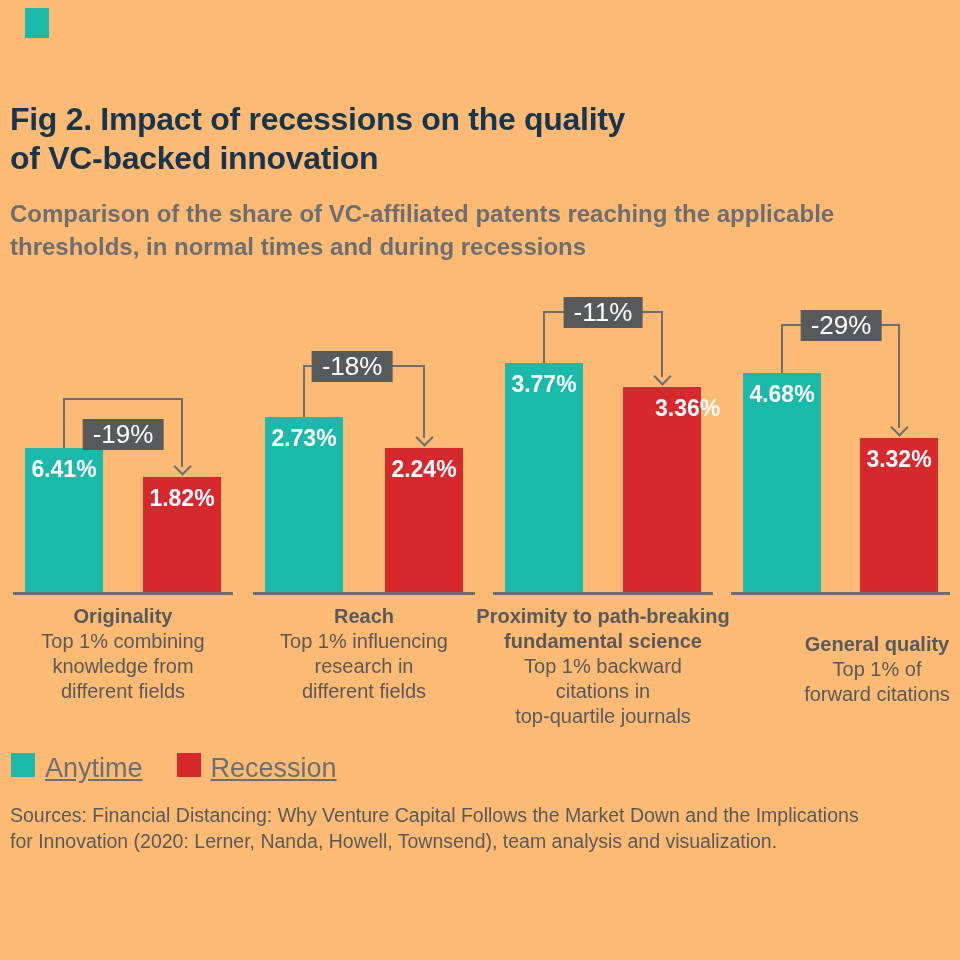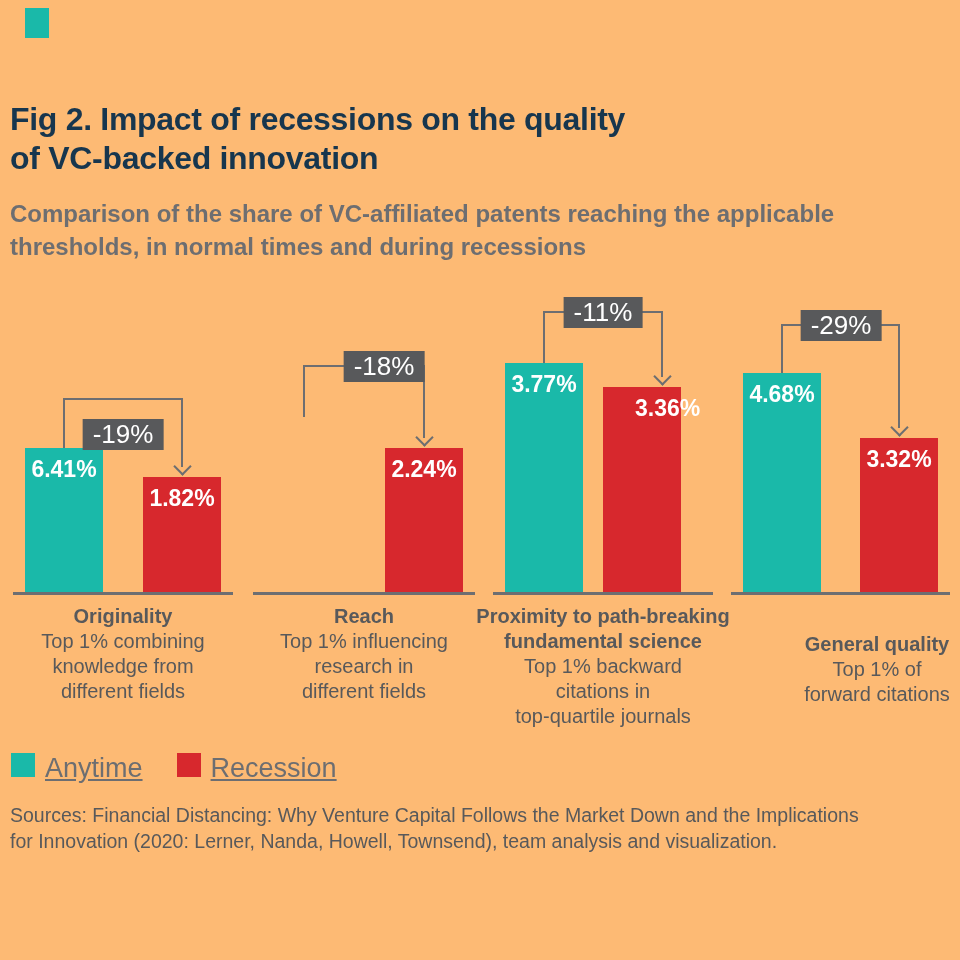--- a/index.html
+++ b/index.html
@@ -100,39 +100,42 @@
       <div class="vline" style="left: 181px; top: 398px; width: 2px; height: 69px;"></div>
       <div class="chev" style="left: 175.5px; top: 460px;"></div>
       <div class="badge" style="left: 123px; top: 384px; margin-top: 35px;">-19%</div>
       <div class="baseline" style="left: 13px; top: 592px; width: 220px;"></div>
       <div class="cat" style="left: 123px; top: 604px;">
         <div class="name">Originality</div>
         <div class="desc">Top 1% combining</div>
         <div class="desc">knowledge from</div>
         <div class="desc">different fields</div>
       </div>
+      <div class="bar anytime" style="left: 265px; top: 417px; width: 78px; height: 176px;">
+        <div class="val">2.73%</div>
+      </div>
       <div class="bar recession" style="left: 385px; top: 448px; width: 78px; height: 145px;">
         <div class="val">2.24%</div>
       </div>
       <div class="vline" style="left: 303px; top: 365px; width: 2px; height: 52px;"></div>
       <div class="hline" style="left: 304px; top: 365px; width: 120px; height: 2px;"></div>
       <div class="vline" style="left: 423px; top: 365px; width: 2px; height: 73px;"></div>
       <div class="chev" style="left: 417.5px; top: 431px;"></div>
-      <div class="badge" style="left: 384px; top: 351px;">-18%</div>
+      <div class="badge" style="left: 352px; top: 351px;">-18%</div>
       <div class="baseline" style="left: 253px; top: 592px; width: 222px;"></div>
       <div class="cat" style="left: 364px; top: 604px;">
         <div class="name">Reach</div>
         <div class="desc">Top 1% influencing</div>
         <div class="desc">research in</div>
         <div class="desc">different fields</div>
       </div>
       <div class="bar anytime" style="left: 505px; top: 363px; width: 78px; height: 230px;">
         <div class="val">3.77%</div>
       </div>
-      <div class="bar recession" style="left: 603px; top: 387px; width: 78px; height: 206px; padding-left: 32px;">
+      <div class="bar recession" style="left: 623px; top: 387px; width: 78px; height: 206px; padding-left: 32px;">
         <div class="val">3.36%</div>
       </div>
       <div class="vline" style="left: 543px; top: 311px; width: 2px; height: 52px;"></div>
       <div class="hline" style="left: 544px; top: 311px; width: 118px; height: 2px;"></div>
       <div class="vline" style="left: 661px; top: 311px; width: 2px; height: 66px;"></div>
       <div class="chev" style="left: 655.5px; top: 370px;"></div>
       <div class="badge" style="left: 603px; top: 297px;">-11%</div>
       <div class="baseline" style="left: 493px; top: 592px; width: 220px;"></div>
       <div class="cat" style="left: 603px; top: 604px;">
         <div class="name">Proximity to path-breaking</div>

